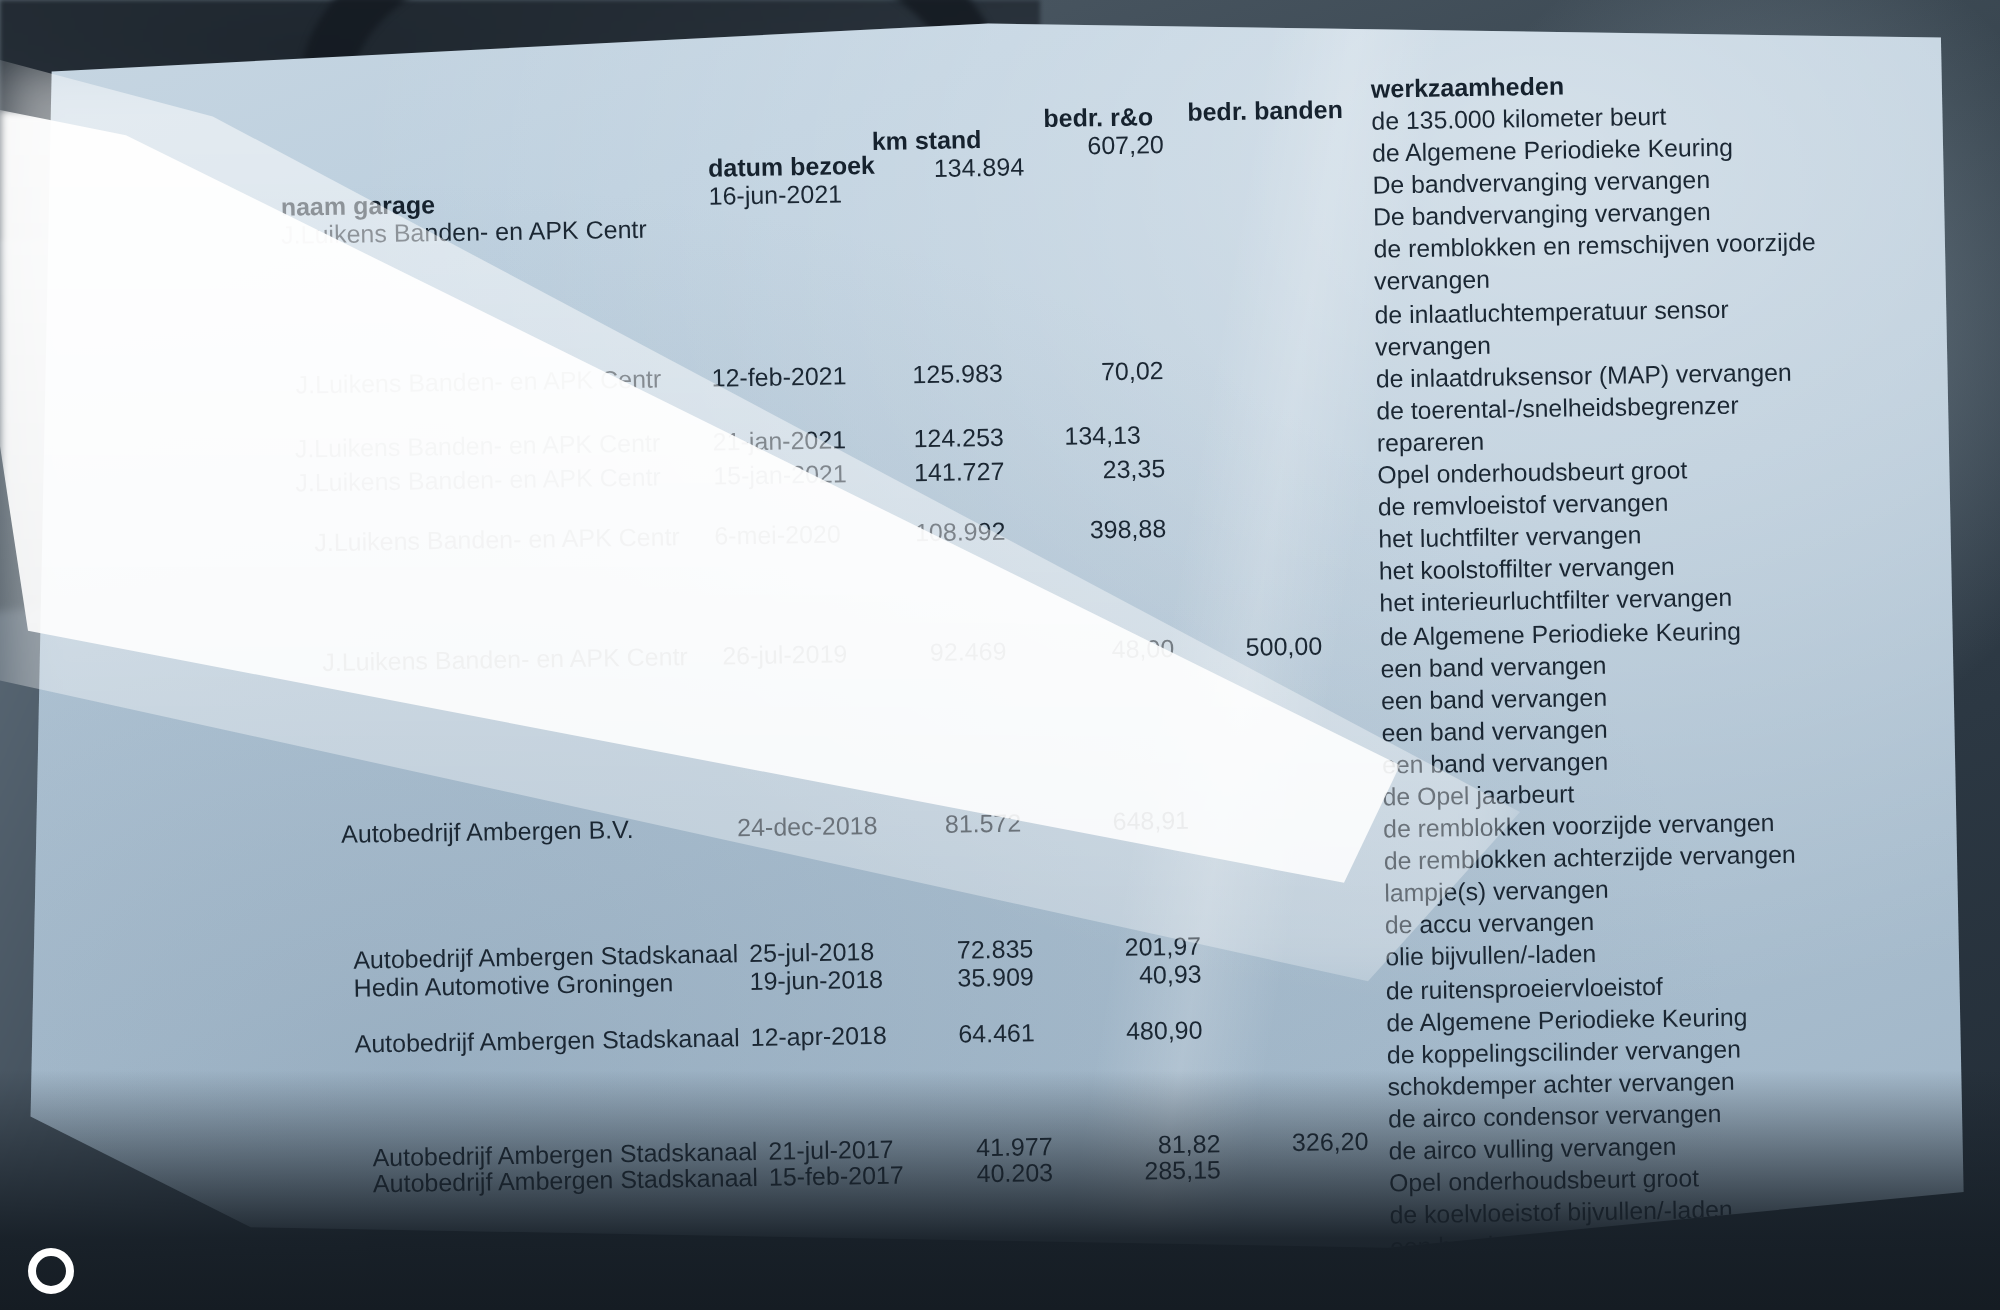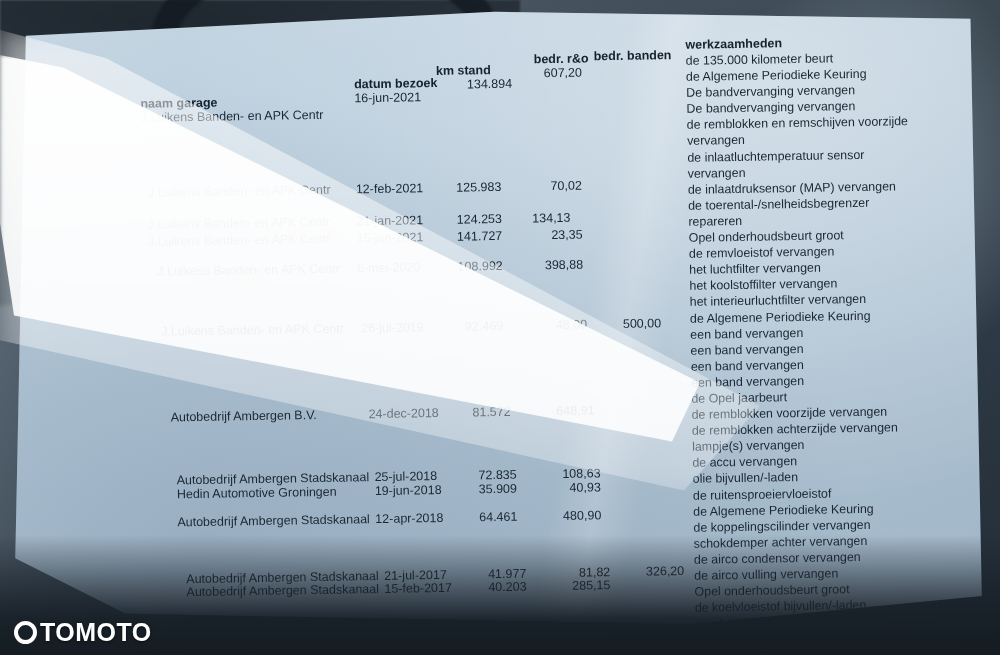--- a/index.html
+++ b/index.html
@@ -129,21 +129,21 @@
   }
   .cell {
     font-size: 12.5px;
     color: #1b2733;
   }
 
   
   #hdr-garage { left: 138px; top: 82px; }
   #hdr-date   { left: 352px; top: 66px; }
   #hdr-km     { left: 434px; top: 54px; }
-  #hdr-rno    { left: 520px; top: 44px; margin-left: 12px; }
+  #hdr-rno    { left: 520px; top: 44px; }
   #hdr-band   { left: 592px; top: 42px; }
   #hdr-werk   { left: 684px; top: 32px; }
 
   .rows { position: absolute; left: 0; top: 0; width: 100%; height: 100%; }
   .row { position: absolute; left: 0; width: 100%; height: 14px; }
   .row .g { position: absolute; text-align: left; }
   .row .d { position: absolute; left: 352px; width: 78px; text-align: left; }
   .row .k { position: absolute; left: 444px; width: 66px; text-align: center; }
   .row .r { position: absolute; left: 518px; width: 62px; text-align: right; }
   .row .b { position: absolute; left: 590px; width: 64px; text-align: right; }
@@ -253,21 +253,21 @@
             <span class="g cell" style="left: 163px;">Autobedrijf Ambergen B.V.</span>
             <span class="d cell" style="left: 361px;">24-dec-2018</span>
             <span class="k cell" style="left: 451px;">81.572</span>
             <span class="r cell" style="left: 525px;">648,91</span>
             <span class="b cell" style="left: 597px;"></span>
           </div>
           <div class="row" style="top: 459px;">
             <span class="g cell" style="left: 168px;">Autobedrijf Ambergen Stadskanaal</span>
             <span class="d cell" style="left: 366px;">25-jul-2018</span>
             <span class="k cell" style="left: 456px;">72.835</span>
-            <span class="r cell" style="left: 530px;">108,63</span>
+            <span class="r cell" style="left: 530px;">201,97</span>
             <span class="b cell" style="left: 602px;"></span>
           </div>
           <div class="row" style="top: 473px;">
             <span class="g cell" style="left: 168px;">Hedin Automotive Groningen</span>
             <span class="d cell" style="left: 366px;">19-jun-2018</span>
             <span class="k cell" style="left: 456px;">35.909</span>
             <span class="r cell" style="left: 530px;">40,93</span>
             <span class="b cell" style="left: 602px;"></span>
           </div>
           <div class="row" style="top: 501px;">
@@ -335,16 +335,15 @@
     </div>
   </div>
 
   <div class="glare2"></div>
   <div class="glare"></div>
 
   <div class="bg-bottom"></div>
 
   <div class="watermark">
     <span class="oto-o"></span>
-    <span>TOMOTO</span>
   </div>
 
 </div>
 
 </body></html>

